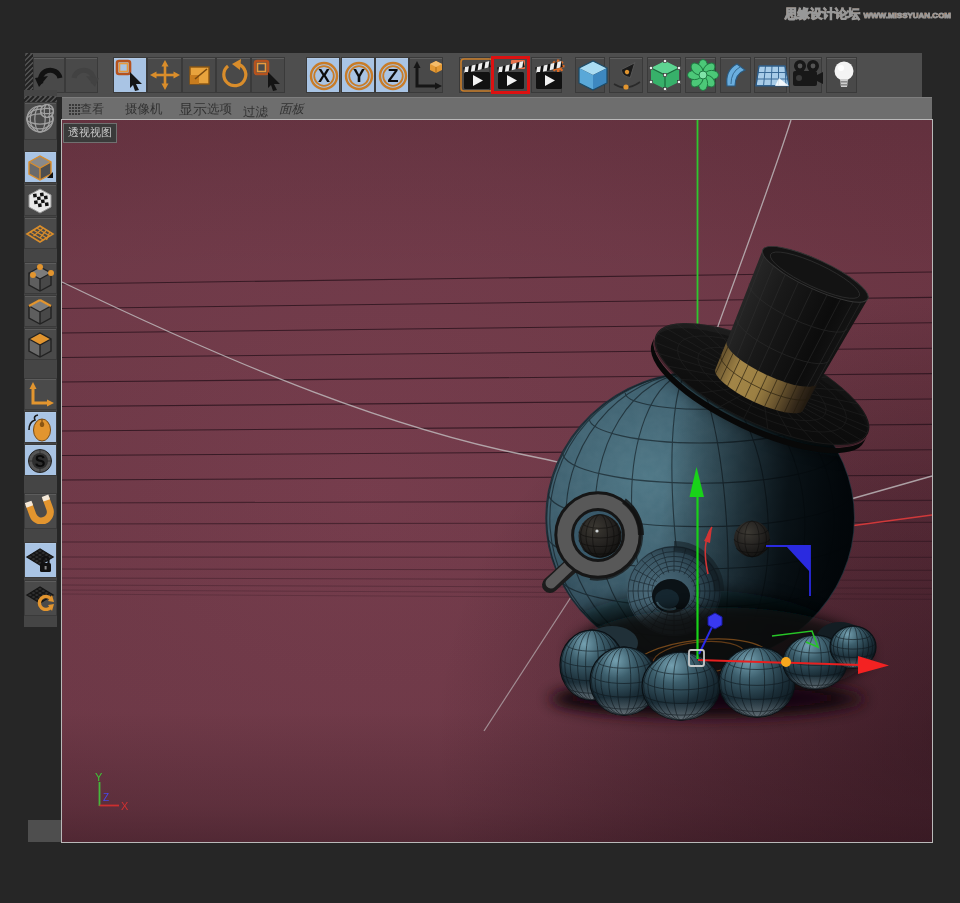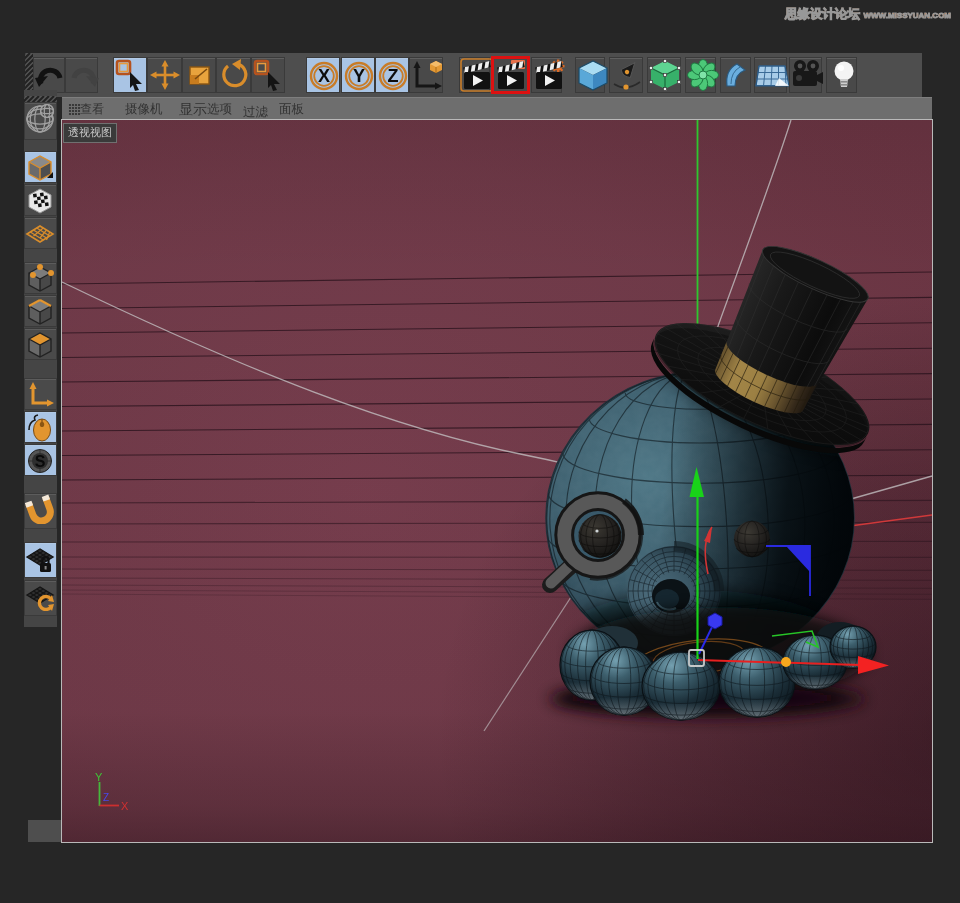--- a/index.html
+++ b/index.html
@@ -660,21 +660,21 @@
           <circle cx="11" cy="2" r="1.1" fill="#2c2c2c"></circle>
           <circle cx="11" cy="5" r="1.1" fill="#2c2c2c"></circle>
           <circle cx="11" cy="8" r="1.1" fill="#2c2c2c"></circle>
           <circle cx="11" cy="11" r="1.1" fill="#2c2c2c"></circle>
         </svg></span>
       <span style="position:absolute;left:18px;top:3px;font-size:12px;">查看</span>
       <span style="position:absolute;left:63px;top:3px;font-size:12.5px;">摄像机</span>
       <span style="position:absolute;left:109px;top:3px;font-size:14px;margin-left:8px;">显示</span>
       <span style="position:absolute;left:145px;top:3px;font-size:12.5px;">选项</span>
       <span style="position:absolute;left:181px;top:6px;font-size:12.5px;">过滤</span>
-      <span style="position:absolute;left:217px;top:3px;font-size:12.5px;">面板</span>
+      <span style="position:absolute;left:217px;top:3px;font-size:12.5px;font-style:italic;">面板</span>
     </div>
 <div class="abs" style="left:24px;top:90px;width:33px;height:537px;background:#454545;"></div>
 <div class="abs" style="left:24px;top:90px;"><svg width="33" height="8" viewBox="0 0 33 8" style="">
         <rect width="33" height="8" fill="#555"></rect>
         <line x1="-8" y1="8" x2="0" y2="0" stroke="#222" stroke-width="2"></line>
         <line x1="-3" y1="8" x2="5" y2="0" stroke="#222" stroke-width="2"></line>
         <line x1="2" y1="8" x2="10" y2="0" stroke="#222" stroke-width="2"></line>
         <line x1="7" y1="8" x2="15" y2="0" stroke="#222" stroke-width="2"></line>
         <line x1="12" y1="8" x2="20" y2="0" stroke="#222" stroke-width="2"></line>
         <line x1="17" y1="8" x2="25" y2="0" stroke="#222" stroke-width="2"></line>

